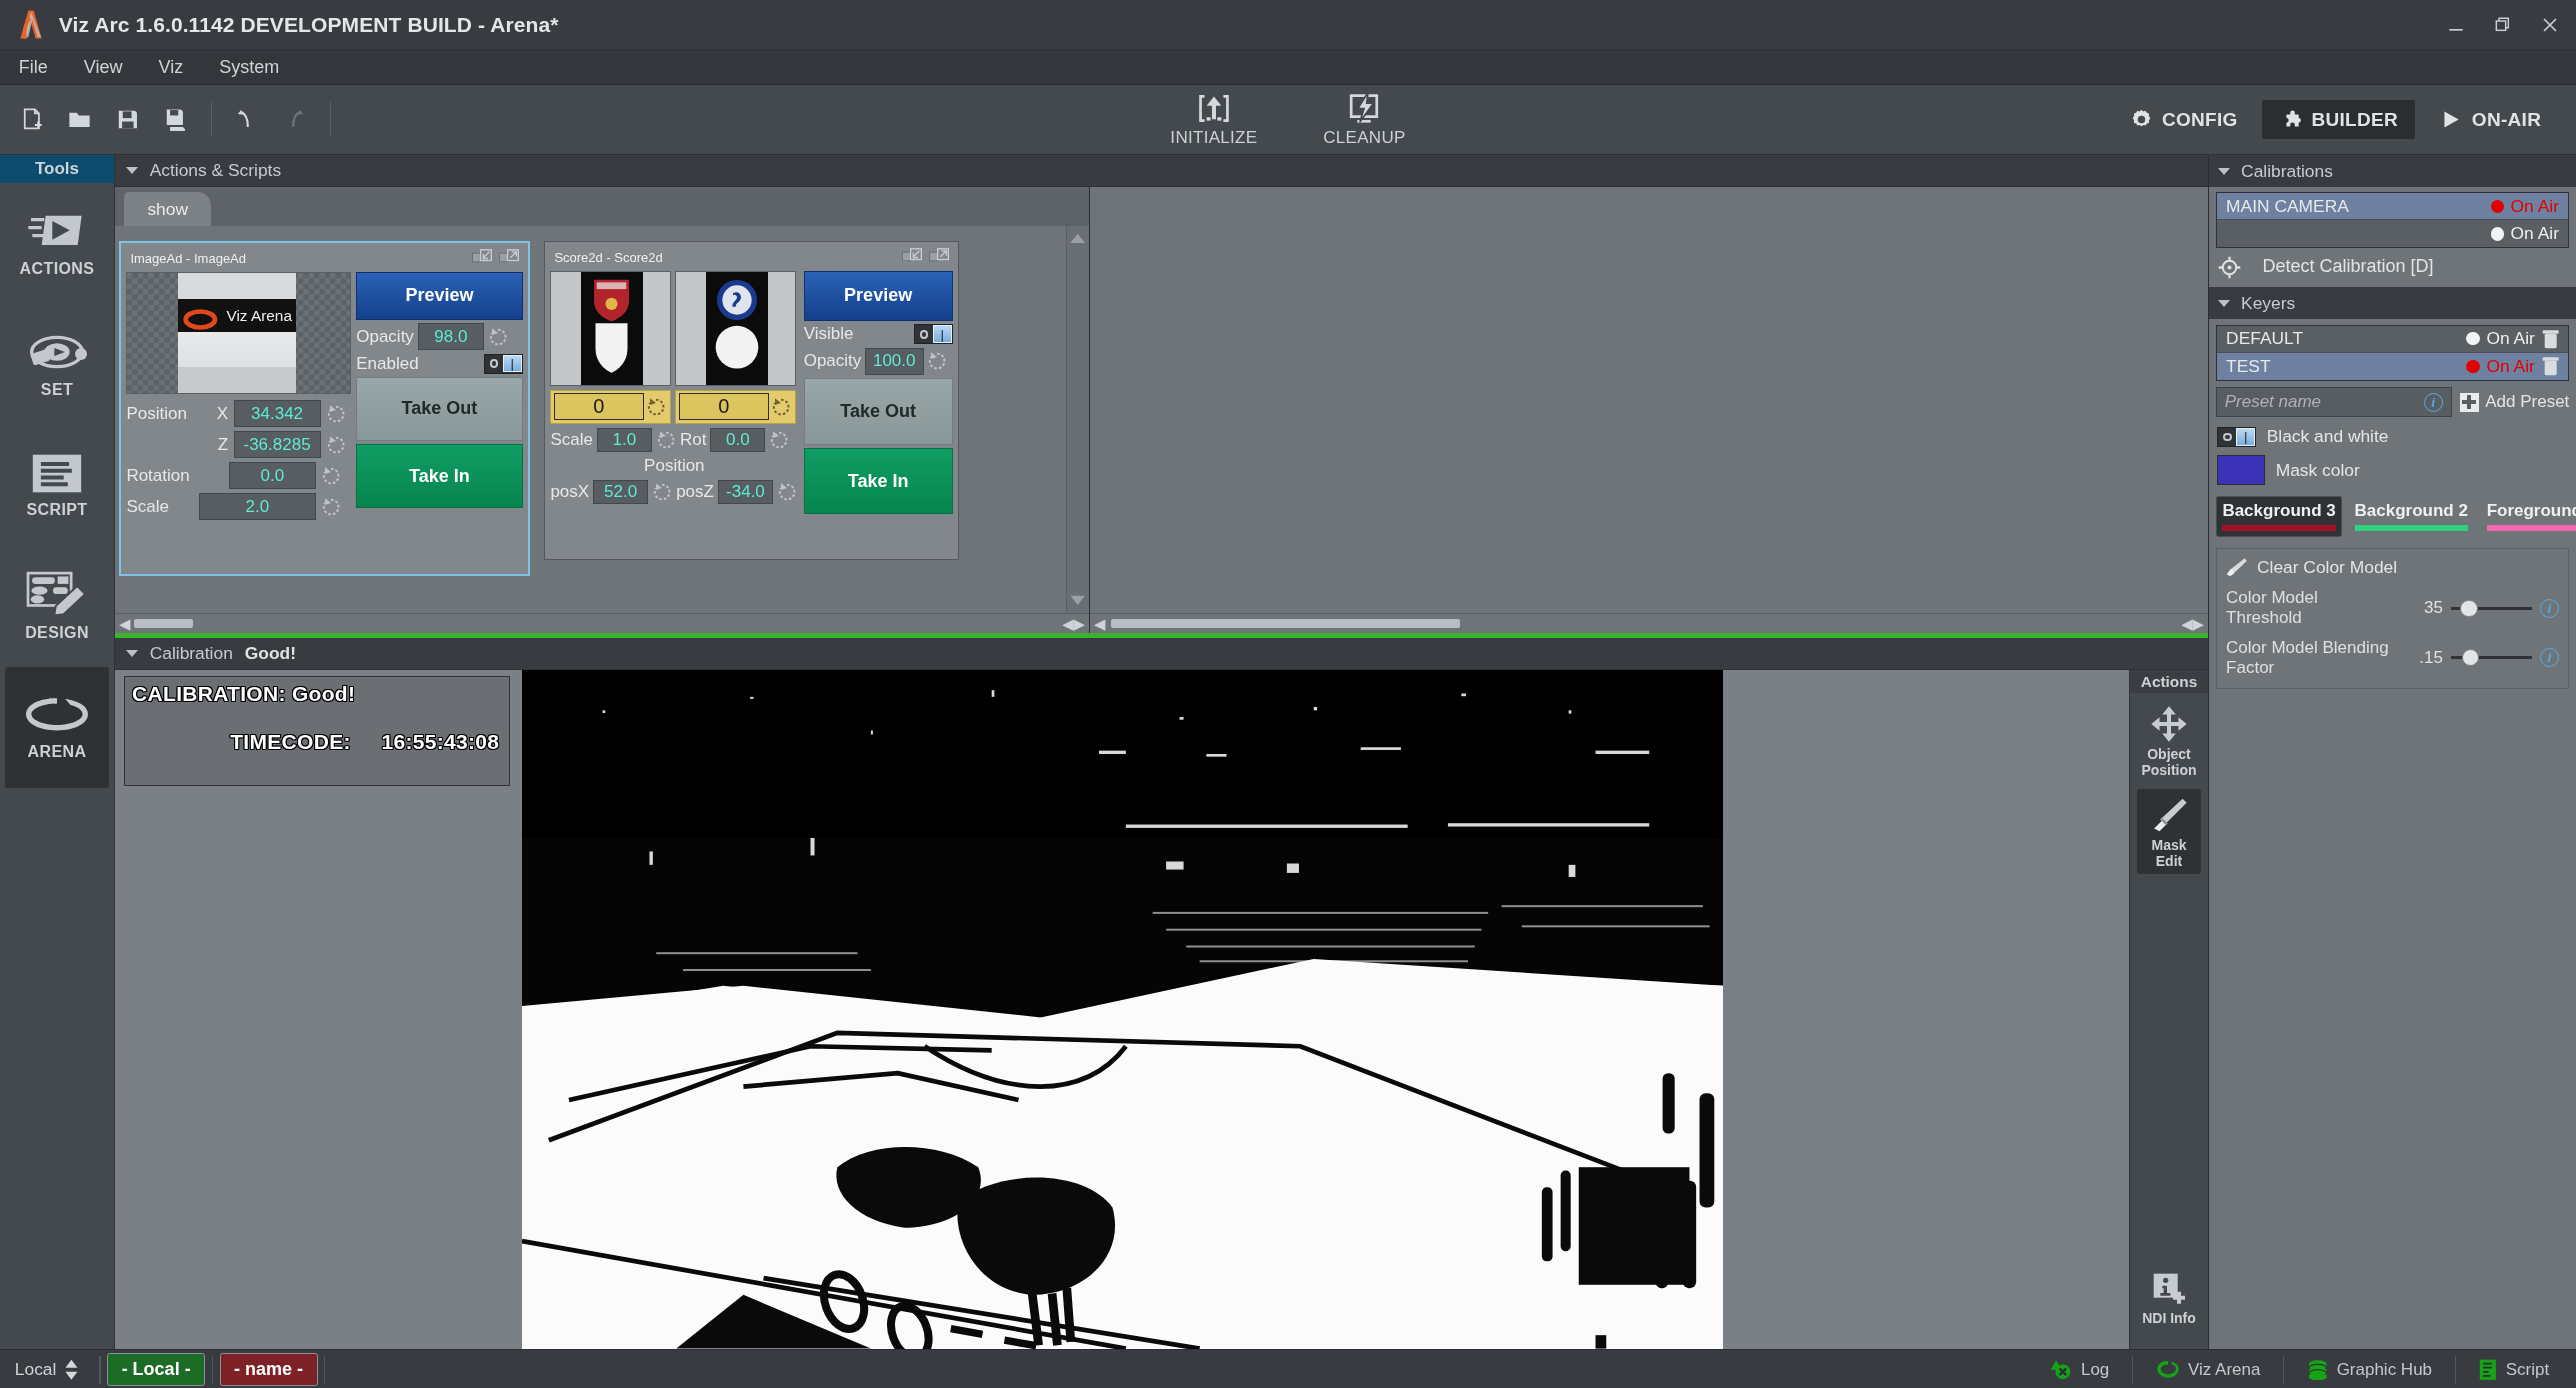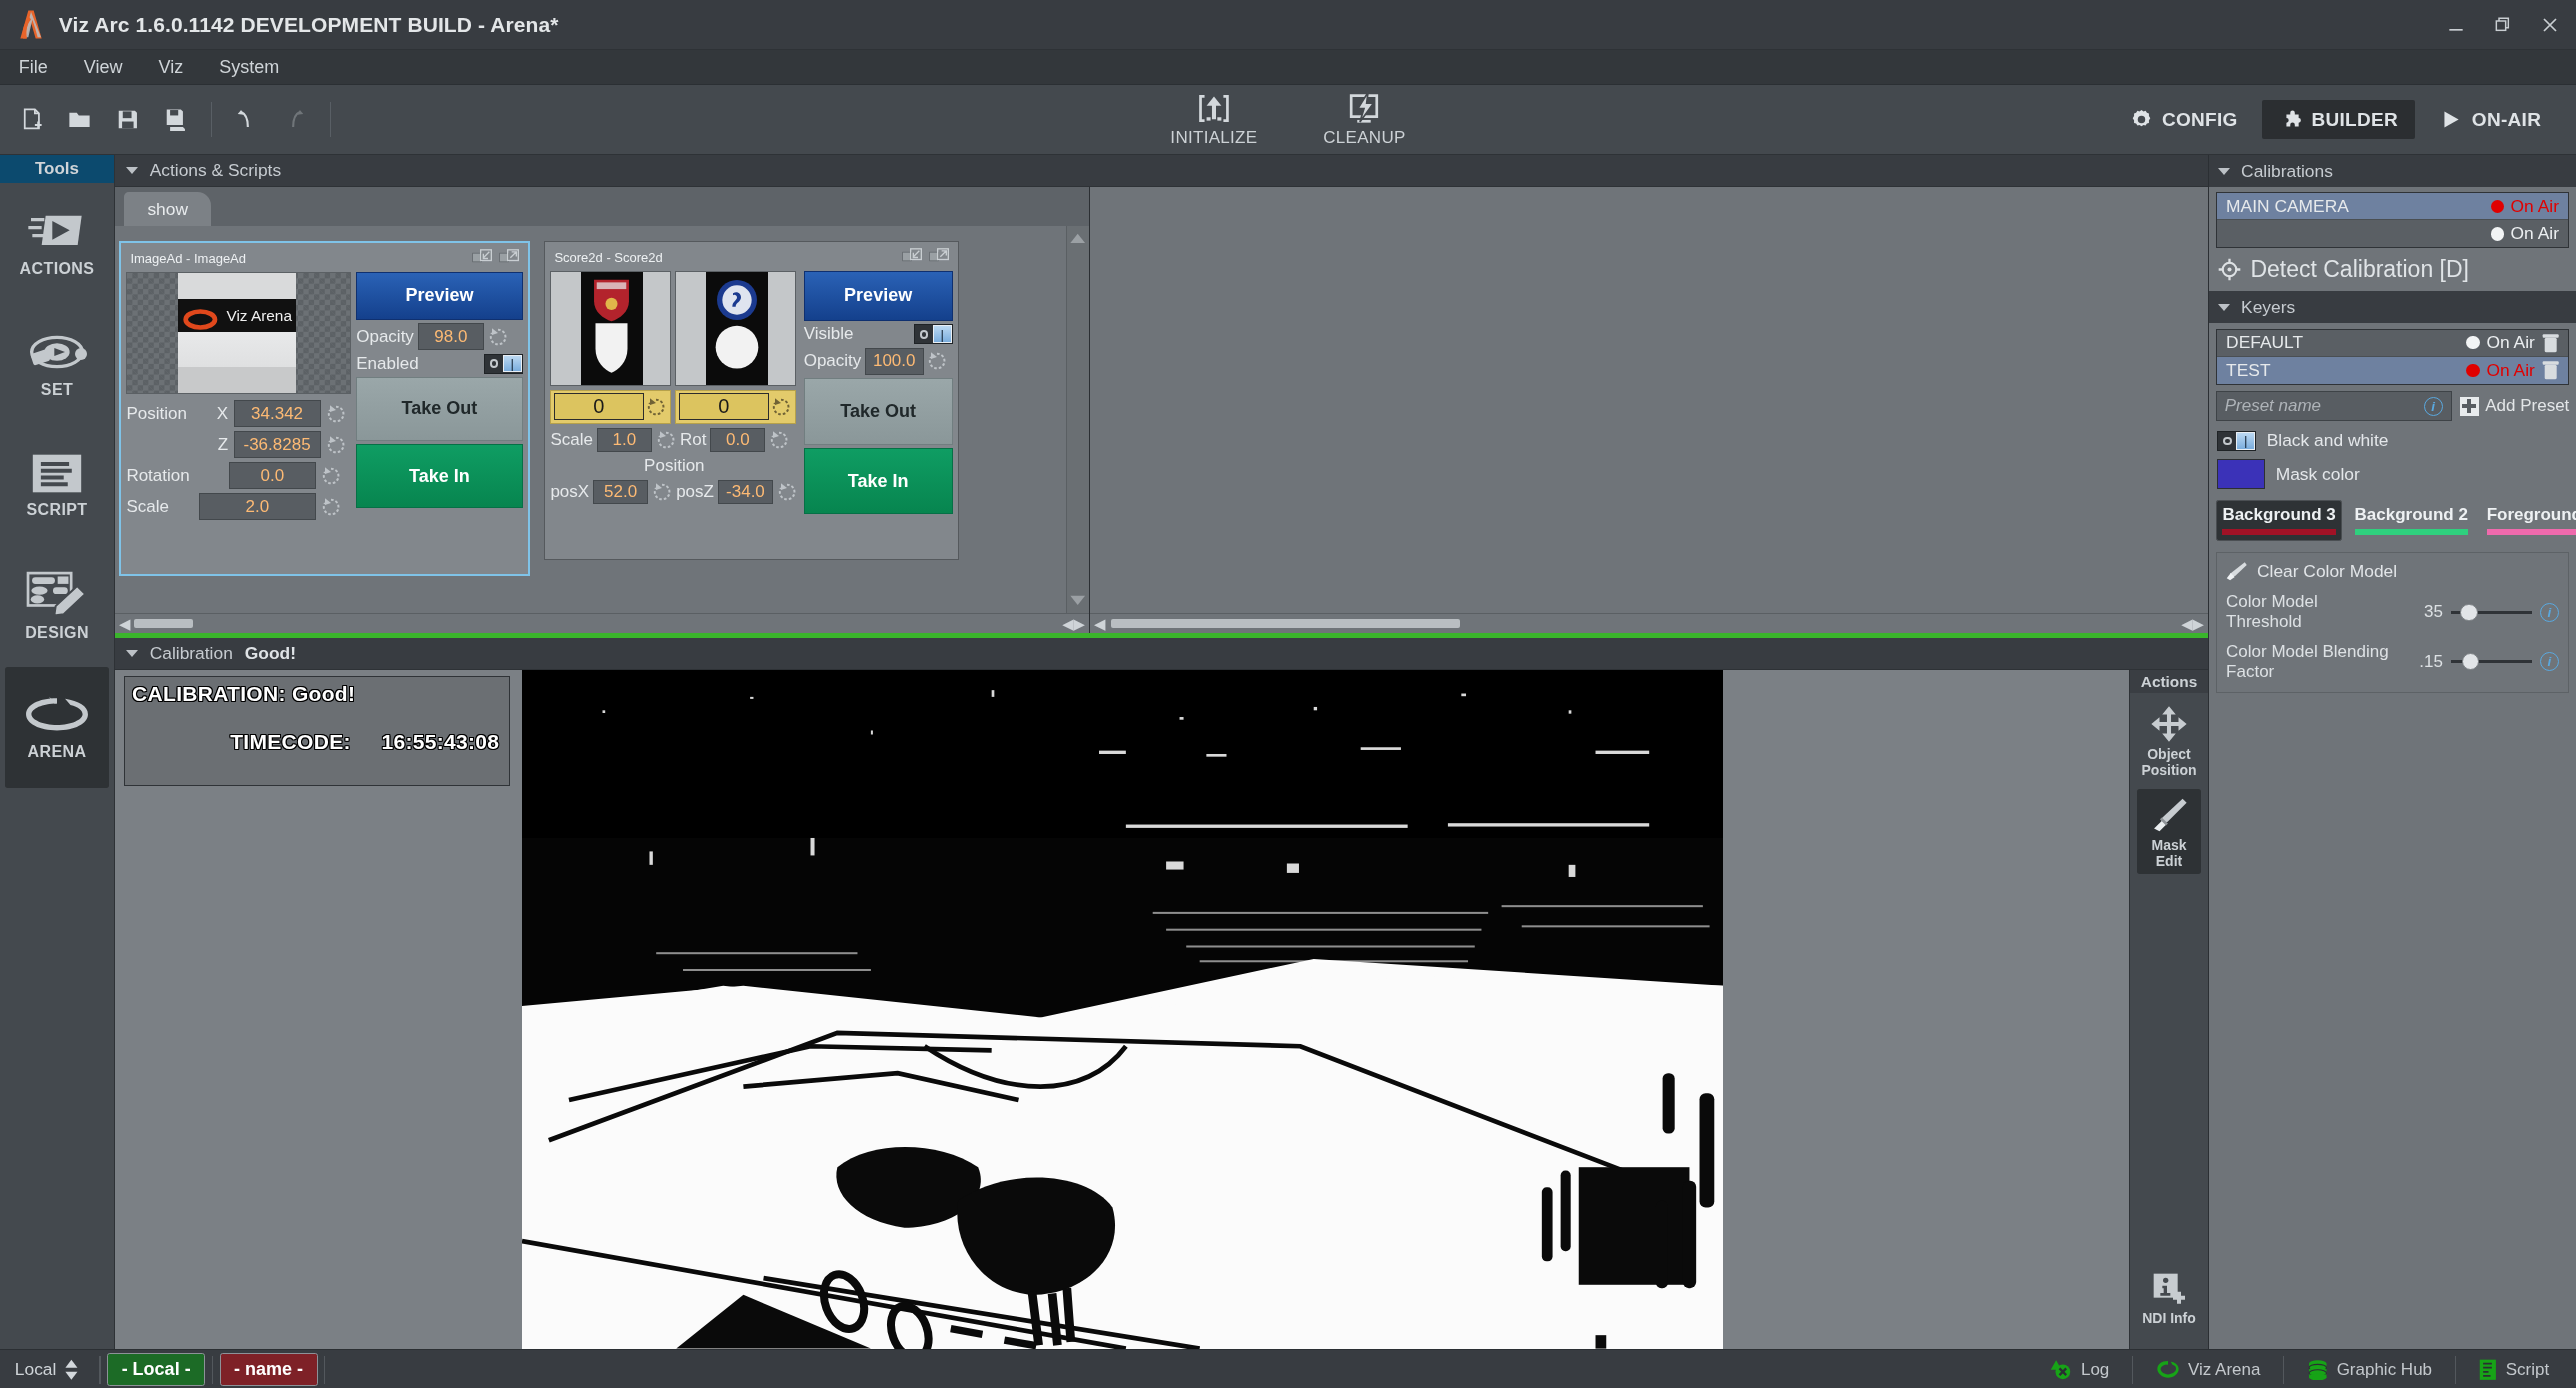--- a/index.html
+++ b/index.html
@@ -88,21 +88,21 @@
       linear-gradient(45deg, #5c6165 25%, transparent 25%, transparent 75%, #5c6165 75%);
     background-size: 10.7px 10.7px; background-position: 0 0, 5.4px 5.4px; background-color: #6c7175;
   }
 
   .btn-preview { background: linear-gradient(#2a62b6,#14408c); color: #fff; font-size: 18px; font-weight: bold; display:flex; align-items:center; justify-content:center; border: 0.7px solid #0f3070;}
   .btn-takeout { background: linear-gradient(#9aa7a9,#8a9799); color: #20282a; font-size: 18px; font-weight: bold; display:flex; align-items:center; justify-content:center; border: 0.7px solid #717e80;}
   .btn-takein { background: linear-gradient(#0f9d63,#07854f); color: #fff; font-size: 18px; font-weight: bold; display:flex; align-items:center; justify-content:center; border: 0.7px solid #067046;}
 
   .fieldrow { display: flex; align-items: center; gap: 5.4px; }
   .flabel { font-size: 17px; color: #e6e9eb; }
-  .finput { background: #585d62; border: 0.7px solid #43484c; color: #fdba74; font-size: 17px; text-align: center; display: flex; align-items: center; justify-content: center; }
+  .finput { background: #585d62; border: 0.7px solid #43484c; color: #5eead4; font-size: 17px; text-align: center; display: flex; align-items: center; justify-content: center; }
   .reset-ico { width: 20px; height: 20px; flex: none; opacity: .75; }
   .toggle { width: 39px; height: 20px; background: #2f3337; border: 0.7px solid #1f2326; display: flex; align-items: center; }
   .toggle .knob-off { width: 19px; display:flex; align-items:center; justify-content:center; }
   .toggle .knob-on { width: 19px; height: 17.4px; background: linear-gradient(#bcd9f2,#7aaddd); border: 0.7px solid #e9eef3; display:flex; align-items:center; justify-content:center; color:#123; font-size:13.4px; }
   .dot-o { width: 8.7px; height: 8.7px; border-radius: 50%; border: 2px solid #c3c8cc; }
 
   .score-field { background: #e3cb6b; border: 0.7px solid #b6a14b; display: flex; align-items: center; }
   .score-val { flex: 1; background: #dcc45f; border: 0.7px solid #2c2c2c; margin: 2.7px; height: 27px; display: flex; align-items: center; justify-content: center; font-size: 20px; color: #1a1a1a; }
 
   
@@ -138,21 +138,21 @@
   .right { width: 368px; background: #6f7479; flex: none; display: flex; flex-direction: column; border-left: 0.7px solid #2b2f33; }
   .sec-head { height: 32px; background: #383c41; display: flex; align-items: center; gap: 10.7px; padding-left: 9.4px; flex: none; }
   .listbox { border: 0.7px solid #2f3337; background: #5a5f64; margin: 5.4px 6.7px 0 6.7px; }
   .lrow { height: 27px; display: flex; align-items: center; padding: 0 9.4px; gap: 6.7px; border-bottom: 0.7px solid #4a4f53; }
   .lrow:last-child { border-bottom: 0; }
   .lrow.selected { background: #6e81a0; }
   .lrow .nm { font-size: 17.4px; color: #e6e9eb; }
   .onair { margin-left: auto; display: flex; align-items: center; gap: 6.7px; font-size: 17.4px; }
   .led { width: 13.4px; height: 13.4px; border-radius: 50%; }
   .trash { width: 17.4px; height: 20px; flex: none; }
-  .rowbtn { display: flex; align-items: center; gap: 9px; padding: 8px 9.4px; font-size: 23px; color: #e0e4e7; }
+  .rowbtn { display: flex; align-items: flex-start; gap: 21px; padding: 8px 9.4px; font-size: 18px; color: #e0e4e7; }
   .presetrow { display: flex; align-items: center; gap: 8px; padding: 0 6.7px; margin-top: 6.7px; }
   .preset-input { flex: 1; height: 29.5px; background: #585d62; border: 0.7px solid #3e4347; display: flex; align-items: center; padding: 0 8px; font-size: 17px; font-style: italic; color: #aeb3b8; }
   .info-i { width: 19px; height: 19px; border-radius: 50%; border: 1.3px solid #5aa9e0; color: #5aa9e0; font-size: 13.4px; font-style: italic; font-weight: bold; display:flex; align-items:center; justify-content:center; margin-left: auto; }
   .addpreset { display: flex; align-items: center; gap: 6.7px; font-size: 17px; color: #e3e6e8; }
   .plus-sq { width: 19px; height: 19px; background: #e8ebed; position: relative; }
   .plus-sq::before, .plus-sq::after { content:""; position:absolute; background:#585d62; }
   .plus-sq::before { left: 7.4px; top: 2.7px; width: 4px; height: 13.4px; }
   .plus-sq::after { top: 7.4px; left: 2.7px; height: 4px; width: 13.4px; }
   .bwrow { display: flex; align-items: center; gap: 10.7px; padding: 9.4px 6.7px 4px 8px; font-size: 17.4px; color: #e4e7ea; }
   .maskrow { display: flex; align-items: center; gap: 10.7px; padding: 4px 6.7px 6.7px 8px; font-size: 17.4px; color: #e4e7ea; }

